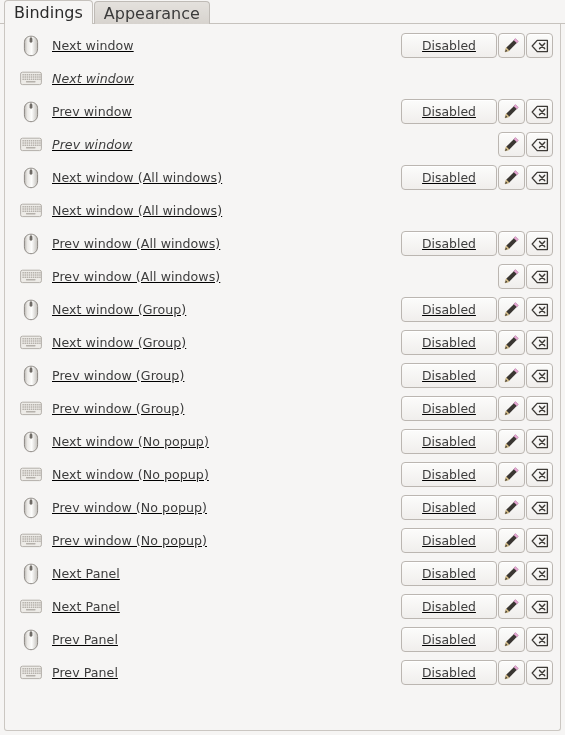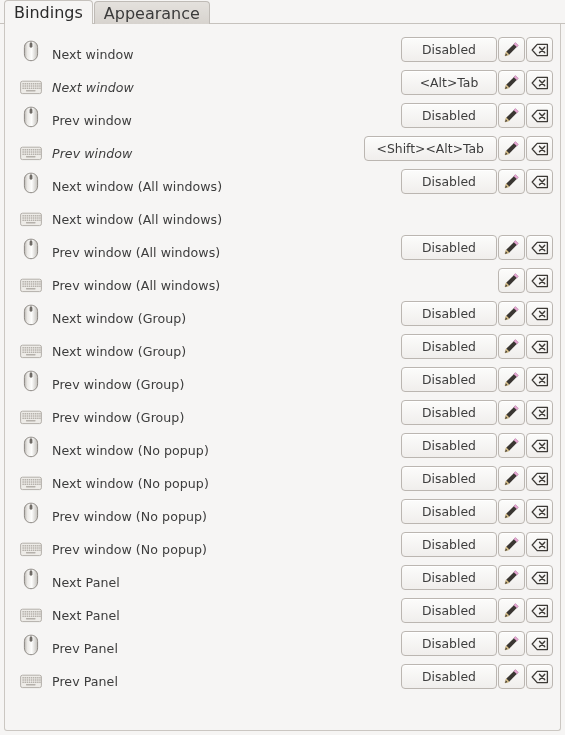--- a/index.html
+++ b/index.html
@@ -77,23 +77,24 @@
   .list {
     position: absolute;
     top: 0; left: 0; right: 0;
     padding-top: 5px;
   }
 
   .row {
     position: relative;
     height: 33px;
     display: flex;
-    align-items: flex-end;
+    align-items: center;
     padding-left: 11px;
     padding-right: 7px;
+    text-decoration: underline;
   }
 
   
   .icon-cell {
     width: 30px;
     min-width: 30px;
     display: flex;
     align-items: center;
     justify-content: center;
   }
@@ -227,37 +228,20 @@
               <rect x="8.700000000000001" y="7.6" width="1.5" height="1.5" rx="0.3" fill="#b5b1ab"></rect>
               <rect x="10.8" y="7.6" width="1.5" height="1.5" rx="0.3" fill="#b5b1ab"></rect>
               <rect x="12.9" y="7.6" width="1.5" height="1.5" rx="0.3" fill="#b5b1ab"></rect>
               <rect x="15.000000000000002" y="7.6" width="1.5" height="1.5" rx="0.3" fill="#b5b1ab"></rect>
               <rect x="17.1" y="7.6" width="1.5" height="1.5" rx="0.3" fill="#b5b1ab"></rect>
               <rect x="19.2" y="7.6" width="1.5" height="1.5" rx="0.3" fill="#b5b1ab"></rect>
               <rect x="6.0" y="9.9" width="9.5" height="1.6" rx="0.4" fill="#b5b1ab"></rect>
             </svg>
           </div>
           <div class="label italic">Next window</div>
-          <div class="controls">
-            <div class="shortcut-btn">&lt;Alt&gt;Tab</div>
-            <div class="icon-btn">
-              <svg width="17" height="17" viewBox="0 0 17 17">
-                <path d="M12.4 1.6l2.9 2.9-1.6 1.6-2.9-2.9z" fill="#e9a9d6" stroke="#b97ea8" stroke-width="0.7"></path>
-                <path d="M10.8 3.2l2.9 2.9-7.6 7.6-2.9-2.9z" fill="#3a3632"></path>
-                <path d="M3.2 10.8l2.9 2.9-4.1 1.2z" fill="#e8cf92" stroke="#b9a068" stroke-width="0.6"></path>
-                <path d="M2.0 14.9l0.9-2.6 1.7 1.7z" fill="#4a4540"></path>
-              </svg>
-            </div>
-            <div class="icon-btn">
-              <svg width="18" height="14" viewBox="0 0 18 14">
-                <path d="M6.2 1.4h10.2v11.2H6.2L1.2 7z" fill="none" stroke="#3d3a36" stroke-width="1.3" stroke-linejoin="round"></path>
-                <path d="M8.6 4.4l5.0 5.2M13.6 4.4l-5.0 5.2" stroke="#3d3a36" stroke-width="1.5" stroke-linecap="round"></path>
-              </svg>
-            </div>
-          </div>
         </div>
         <div class="row">
           <div class="icon-cell">
             <svg class="mouse-icon" width="18" height="22" viewBox="0 0 18 22">
               <defs>
                 <linearGradient id="mg" x1="0" y1="0" x2="1" y2="0">
                   <stop offset="0%" stop-color="#b9b6b1"></stop>
                   <stop offset="22%" stop-color="#ebe9e6"></stop>
                   <stop offset="55%" stop-color="#fdfdfc"></stop>
                   <stop offset="100%" stop-color="#c3c0bb"></stop>
@@ -316,21 +300,20 @@
               <rect x="10.8" y="7.6" width="1.5" height="1.5" rx="0.3" fill="#b5b1ab"></rect>
               <rect x="12.9" y="7.6" width="1.5" height="1.5" rx="0.3" fill="#b5b1ab"></rect>
               <rect x="15.000000000000002" y="7.6" width="1.5" height="1.5" rx="0.3" fill="#b5b1ab"></rect>
               <rect x="17.1" y="7.6" width="1.5" height="1.5" rx="0.3" fill="#b5b1ab"></rect>
               <rect x="19.2" y="7.6" width="1.5" height="1.5" rx="0.3" fill="#b5b1ab"></rect>
               <rect x="6.0" y="9.9" width="9.5" height="1.6" rx="0.4" fill="#b5b1ab"></rect>
             </svg>
           </div>
           <div class="label italic">Prev window</div>
           <div class="controls">
-            <div class="shortcut-btn">&lt;Shift&gt;&lt;Alt&gt;Tab</div>
             <div class="icon-btn">
               <svg width="17" height="17" viewBox="0 0 17 17">
                 <path d="M12.4 1.6l2.9 2.9-1.6 1.6-2.9-2.9z" fill="#e9a9d6" stroke="#b97ea8" stroke-width="0.7"></path>
                 <path d="M10.8 3.2l2.9 2.9-7.6 7.6-2.9-2.9z" fill="#3a3632"></path>
                 <path d="M3.2 10.8l2.9 2.9-4.1 1.2z" fill="#e8cf92" stroke="#b9a068" stroke-width="0.6"></path>
                 <path d="M2.0 14.9l0.9-2.6 1.7 1.7z" fill="#4a4540"></path>
               </svg>
             </div>
             <div class="icon-btn">
               <svg width="18" height="14" viewBox="0 0 18 14">

